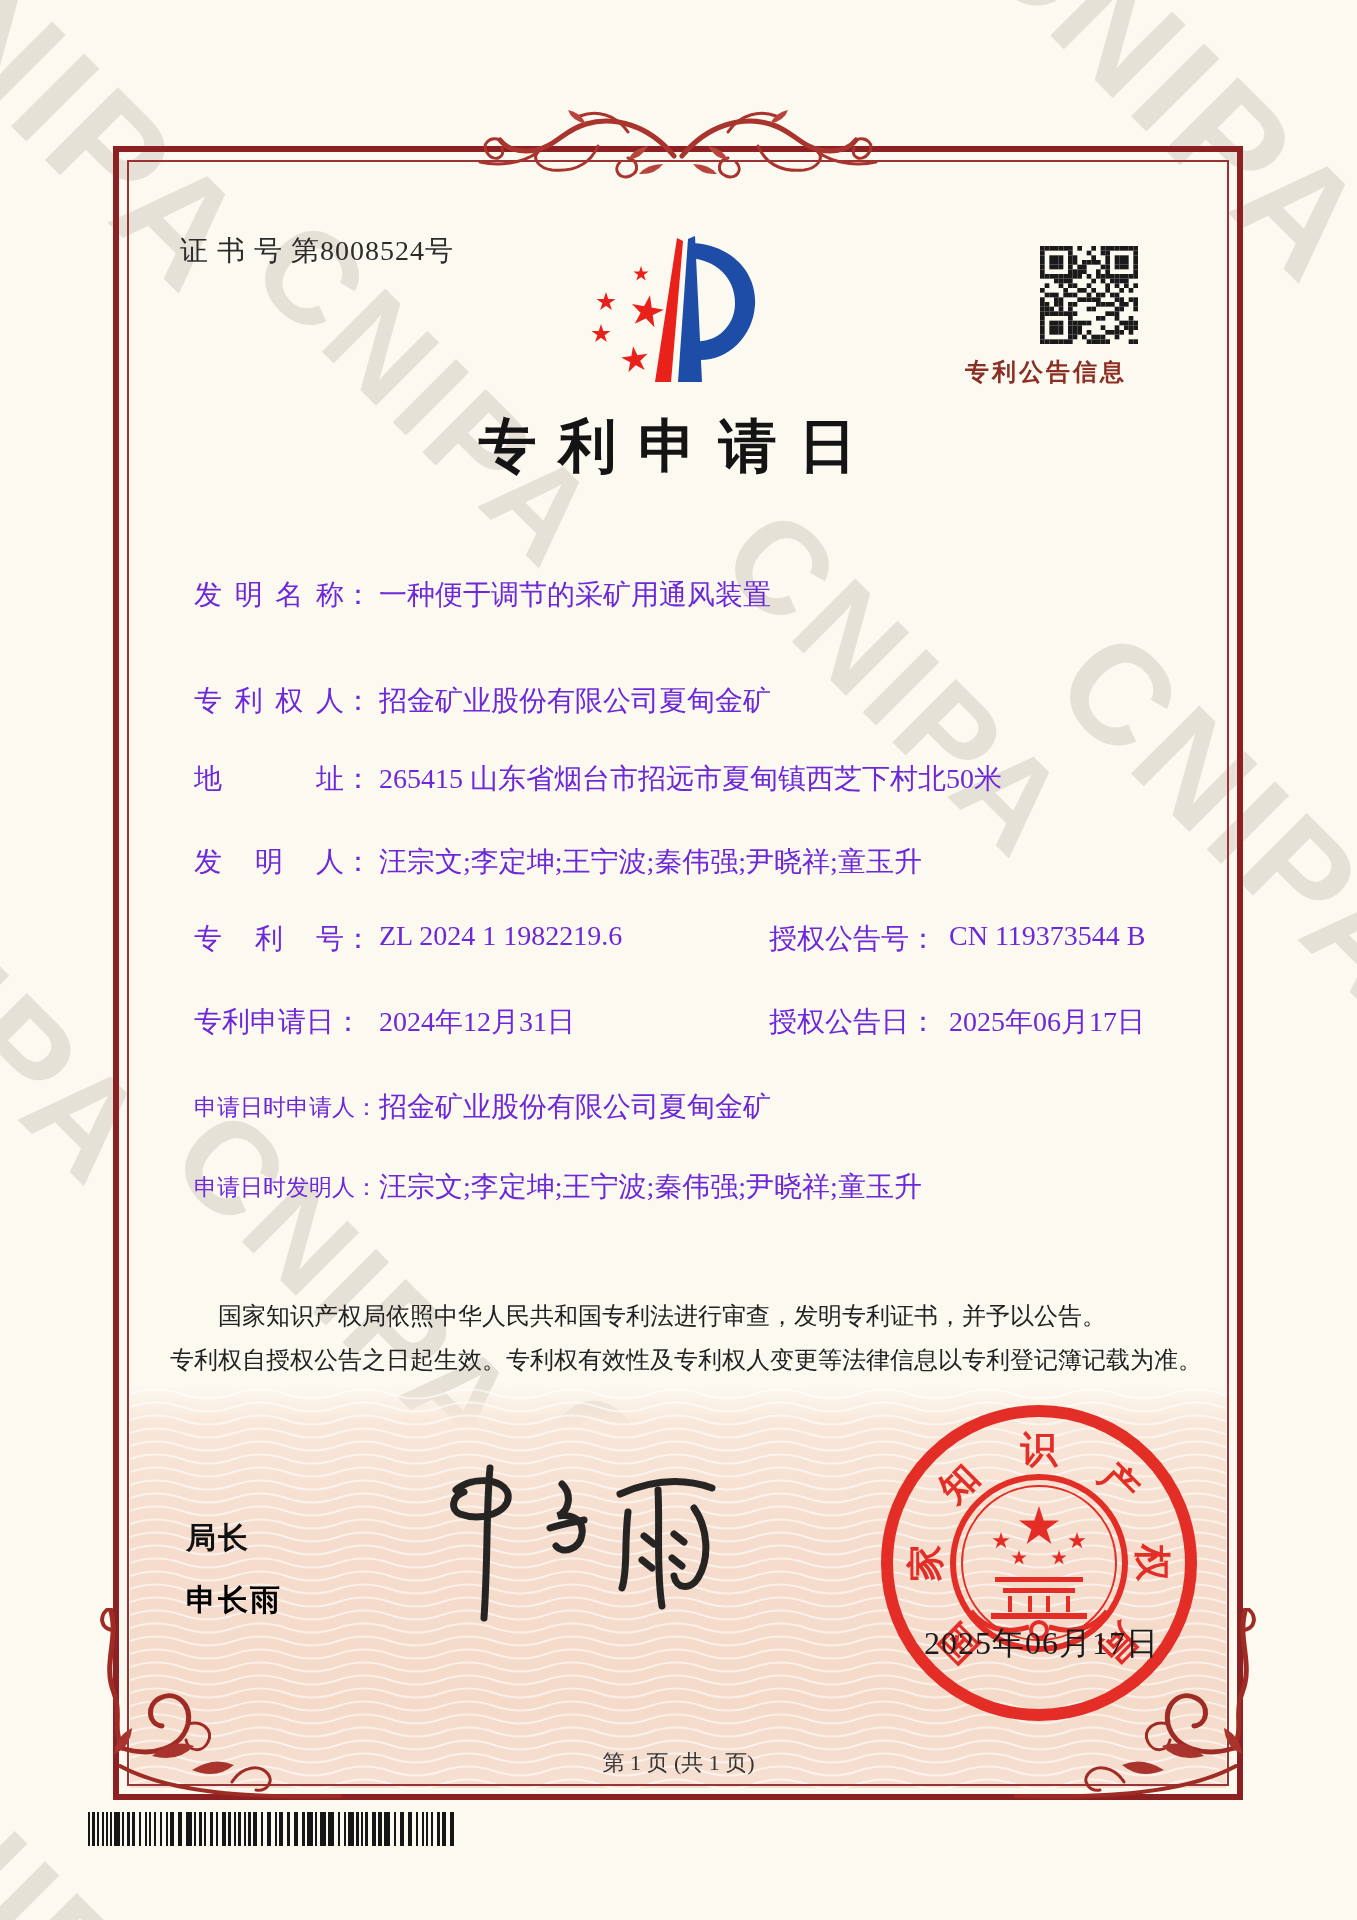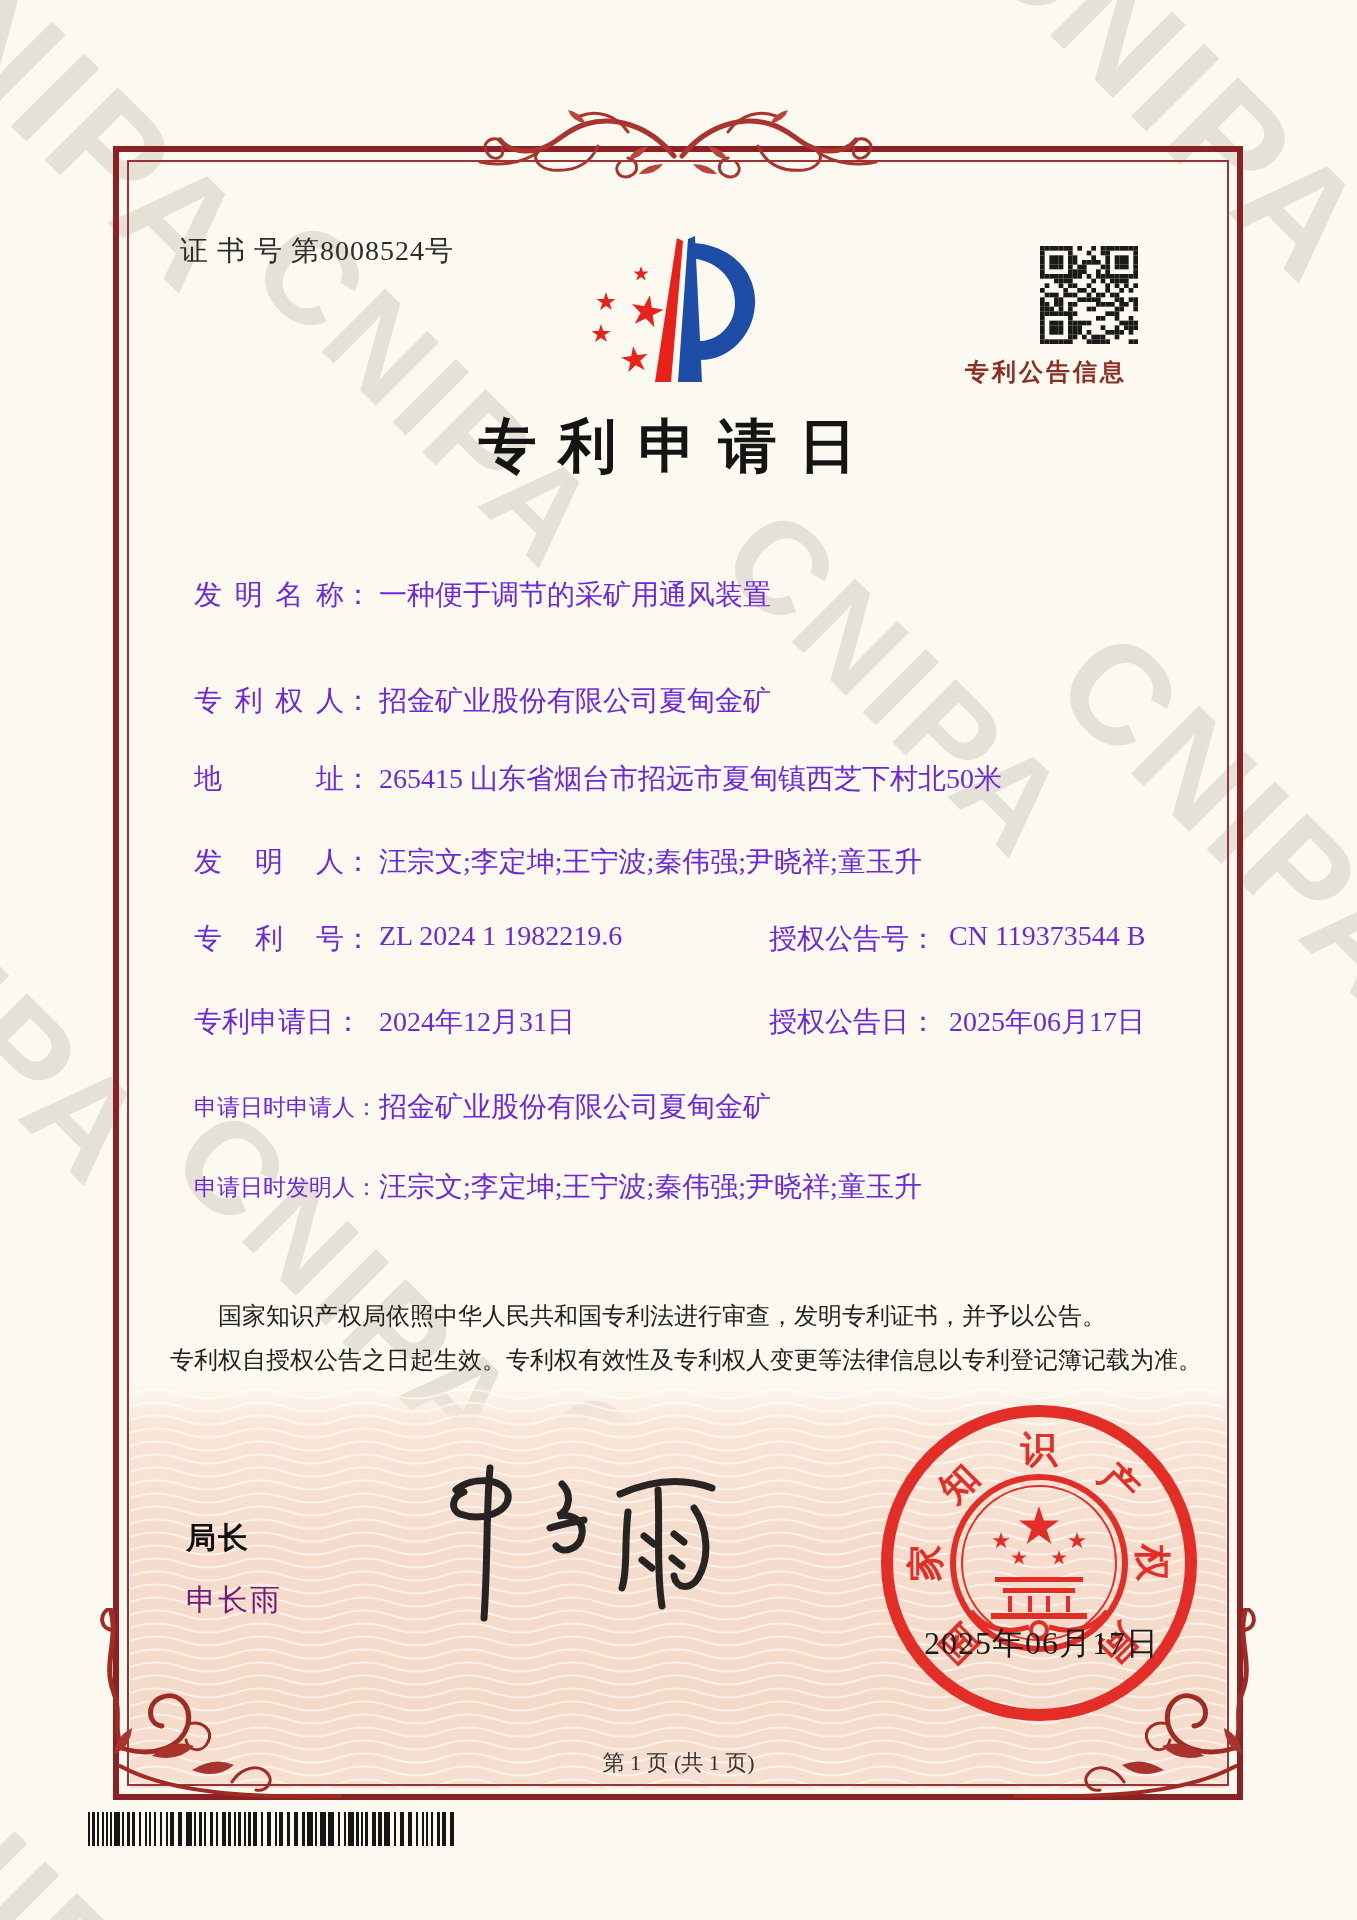--- a/index.html
+++ b/index.html
@@ -42,22 +42,22 @@
   .colon.sm{font-size:23px;padding-top:4px;}
   .val{position:absolute;left:185px;top:0;white-space:nowrap;}
   .row2{position:absolute;left:575px;top:0;width:470px;}
   .row2 .val{left:180px;}
   
   .legal1{left:218px;top:1300px;font-size:24px;color:#222;z-index:4;white-space:nowrap;}
   .legal2{left:170px;top:1344px;font-size:24px;color:#222;z-index:4;white-space:nowrap;}
   
   .role{left:186px;top:1518px;font-size:30px;color:#111;z-index:4;
     font-family:"Liberation Sans","DejaVu Sans",sans-serif;font-weight:600;letter-spacing:2px;text-align:center;}
-  .signer{left:186px;top:1580px;font-size:30px;color:#701a75;z-index:4;
-    font-family:"Liberation Sans","DejaVu Sans",sans-serif;font-weight:400;letter-spacing:2px;}
+  .signer{left:186px;top:1580px;font-size:30px;color:#000000;z-index:4;
+    font-family:"Liberation Sans","DejaVu Sans",sans-serif;font-weight:700;letter-spacing:2px;}
   .sig-svg{left:412px;top:1450px;z-index:4;}
   
   .seal{left:878px;top:1402px;width:322px;height:322px;z-index:5;opacity:.94;}
   .seal-date{left:924px;top:1622px;width:250px;font-size:32px;color:#1b1b1b;z-index:6;
     letter-spacing:1px;white-space:nowrap;}
   
   .pagefoot{left:0;top:1748px;width:100%;text-align:center;font-size:22px;color:#333;z-index:4;}
   .barcode{left:88px;top:1812px;width:376px;height:34px;z-index:4;}
   
   .dragons{left:478px;top:106px;z-index:4;}

